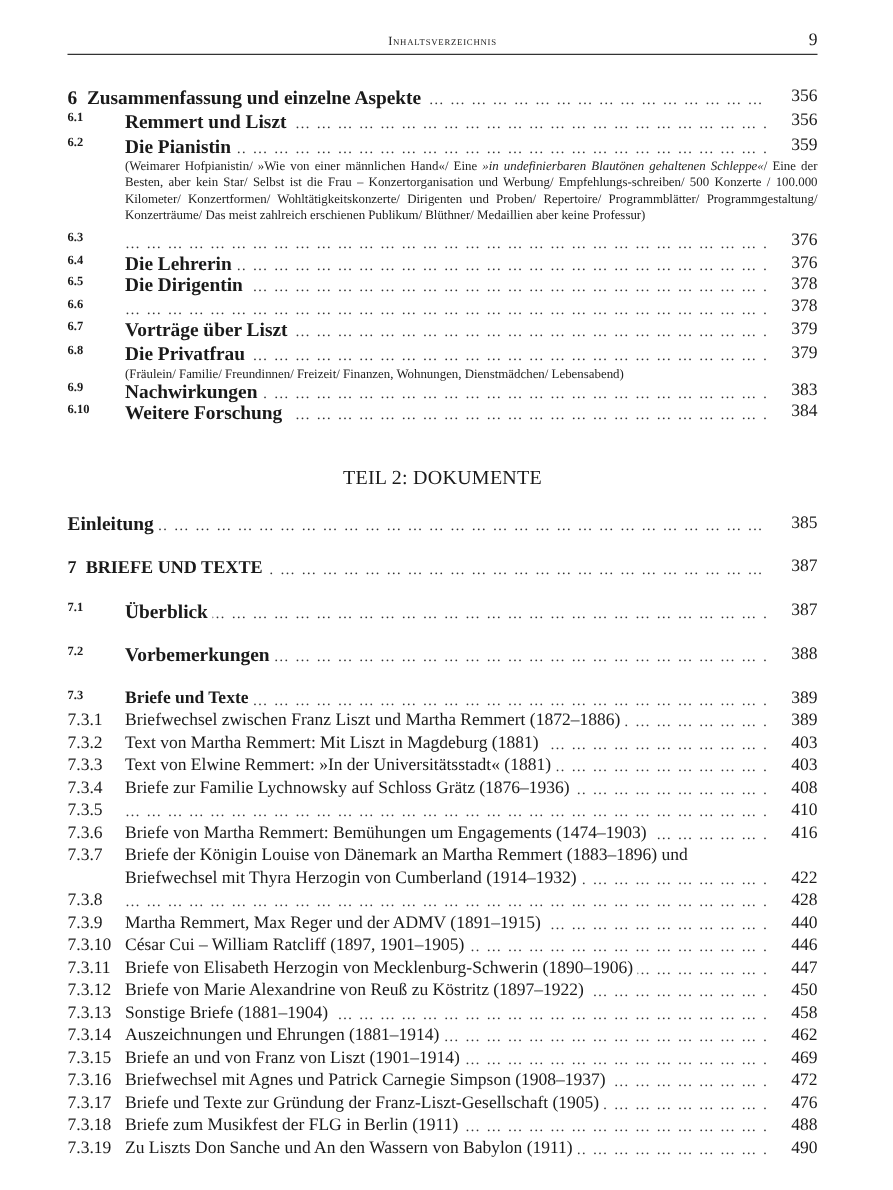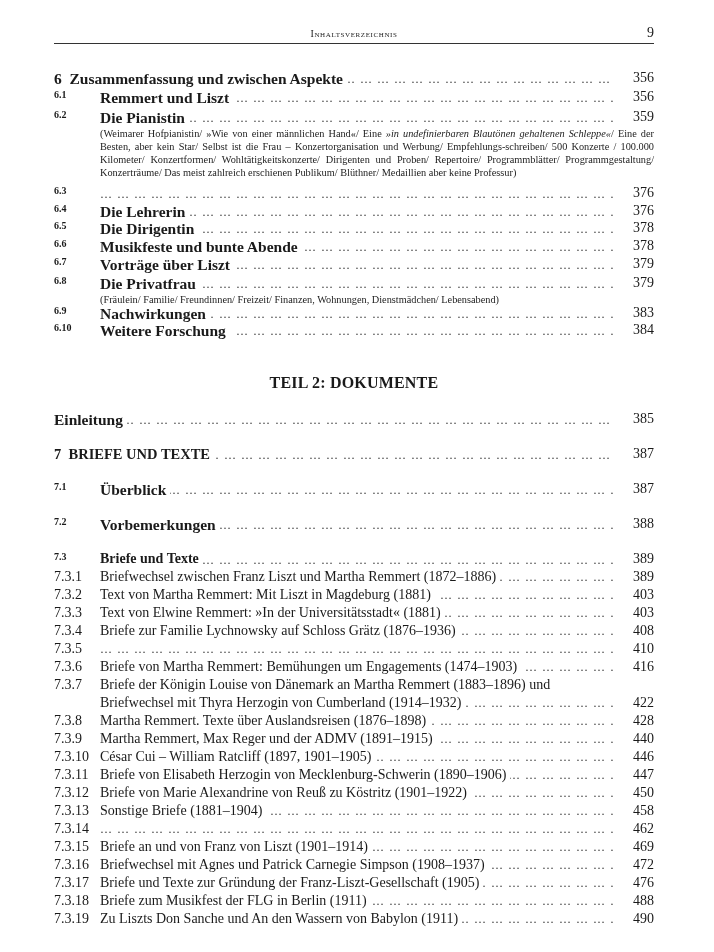--- a/index.html
+++ b/index.html
@@ -30,35 +30,35 @@
 
   .lvl-sub { font-size: 14px; }
   .lvl-sub .ttl { left: 46px; }
   .lvl-sub .leader { font-size: 12px; top: 1px; }
 
   .desc { position: absolute; left: 46px; width: 554px; font-size: 10.3px; line-height: 13px;
     text-align: justify; color: #222; }
   .desc i { font-style: italic; }
 
   .part-heading { position: absolute; left: 0; width: 600px; text-align: center; top: 374px;
-    font-size: 16px; font-weight: bold; letter-spacing: 0.2px; }
+    font-size: 16px; font-weight: normal; letter-spacing: 0.2px; }
 </style>
 </head>
 <body>
 
 <div class="page">
 
   <div class="running-head">
     <span class="title">Inhaltsverzeichnis</span>
     <span class="num">9</span>
   </div>
   <div class="rule"></div>
 
   <div class="toc-row lvl-main" style="top:70px">
-    <span class="ttl" style="left:0"><span>6</span>&nbsp; <span>Zusammenfassung und zwischen Aspekte</span></span>
+    <span class="ttl" style="left:0"><span>6</span>&nbsp; <span>Zusammenfassung und einzelne Aspekte</span></span>
     <span class="leader" style="left:0">… … … … … … … … … … … … … … … … … … … … … … … … … … … … … … … … … … … …</span>
     <span class="pg">356</span>
   </div>
 
   <div class="toc-row lvl-sec" style="top:89px">
     <span class="no">6.1</span>
     <span class="ttl">Remmert und Liszt</span>
     <span class="leader">… … … … … … … … … … … … … … … … … … … … … … … … … … … … … … … … … … … …</span>
     <span class="pg">356</span>
   </div>
@@ -83,21 +83,20 @@
     <span class="pg">376</span>
   </div>
   <div class="toc-row lvl-sec" style="top:220px">
     <span class="no">6.5</span>
     <span class="ttl">Die Dirigentin</span>
     <span class="leader">… … … … … … … … … … … … … … … … … … … … … … … … … … … … … … … … … … … …</span>
     <span class="pg">378</span>
   </div>
   <div class="toc-row lvl-sec" style="top:238px">
     <span class="no">6.6</span>
-    <span class="ttl">Musikfeste und bunte Abende</span>
     <span class="leader">… … … … … … … … … … … … … … … … … … … … … … … … … … … … … … … … … … … …</span>
     <span class="pg">378</span>
   </div>
   <div class="toc-row lvl-sec" style="top:256px">
     <span class="no">6.7</span>
     <span class="ttl">Vorträge über Liszt</span>
     <span class="leader">… … … … … … … … … … … … … … … … … … … … … … … … … … … … … … … … … … … …</span>
     <span class="pg">379</span>
   </div>
   <div class="toc-row lvl-sec" style="top:275px">
@@ -193,21 +192,20 @@
     <span class="no">7.3.7</span>
     <span class="ttl">Briefe der Königin Louise von Dänemark an Martha Remmert (1883–1896) und</span>
   </div>
   <div class="toc-row lvl-sub" style="top:695px">
     <span class="ttl">Briefwechsel mit Thyra Herzogin von Cumberland (1914–1932)</span>
     <span class="leader">… … … … … … … … … … … … … … … … … … … … … … … … … … … … … … … … … … … …</span>
     <span class="pg">422</span>
   </div>
   <div class="toc-row lvl-sub" style="top:713px">
     <span class="no">7.3.8</span>
-    <span class="ttl">Martha Remmert. Texte über Auslandsreisen (1876–1898)</span>
     <span class="leader">… … … … … … … … … … … … … … … … … … … … … … … … … … … … … … … … … … … …</span>
     <span class="pg">428</span>
   </div>
   <div class="toc-row lvl-sub" style="top:731px">
     <span class="no">7.3.9</span>
     <span class="ttl">Martha Remmert, Max Reger und der ADMV (1891–1915)</span>
     <span class="leader">… … … … … … … … … … … … … … … … … … … … … … … … … … … … … … … … … … … …</span>
     <span class="pg">440</span>
   </div>
   <div class="toc-row lvl-sub" style="top:749px">
@@ -217,32 +215,33 @@
     <span class="pg">446</span>
   </div>
   <div class="toc-row lvl-sub" style="top:767px">
     <span class="no">7.3.11</span>
     <span class="ttl">Briefe von Elisabeth Herzogin von Mecklenburg-Schwerin (1890–1906)</span>
     <span class="leader">… … … … … … … … … … … … … … … … … … … … … … … … … … … … … … … … … … … …</span>
     <span class="pg">447</span>
   </div>
   <div class="toc-row lvl-sub" style="top:785px">
     <span class="no">7.3.12</span>
-    <span class="ttl">Briefe von Marie Alexandrine von Reuß zu Köstritz (1901–1922)</span>
+    <span class="ttl">Briefe von Marie Alexandrine von Reuß zu Köstritz (1897–1922)</span>
     <span class="leader">… … … … … … … … … … … … … … … … … … … … … … … … … … … … … … … … … … … …</span>
     <span class="pg">450</span>
   </div>
   <div class="toc-row lvl-sub" style="top:803px">
     <span class="no">7.3.13</span>
     <span class="ttl">Sonstige Briefe (1881–1904)</span>
     <span class="leader">… … … … … … … … … … … … … … … … … … … … … … … … … … … … … … … … … … … …</span>
     <span class="pg">458</span>
   </div>
   <div class="toc-row lvl-sub" style="top:821px">
     <span class="no">7.3.14</span>
+    <span class="ttl">Auszeichnungen und Ehrungen (1881–1914)</span>
     <span class="leader">… … … … … … … … … … … … … … … … … … … … … … … … … … … … … … … … … … … …</span>
     <span class="pg">462</span>
   </div>
   <div class="toc-row lvl-sub" style="top:839px">
     <span class="no">7.3.15</span>
     <span class="ttl">Briefe an und von Franz von Liszt (1901–1914)</span>
     <span class="leader">… … … … … … … … … … … … … … … … … … … … … … … … … … … … … … … … … … … …</span>
     <span class="pg">469</span>
   </div>
   <div class="toc-row lvl-sub" style="top:857px">

